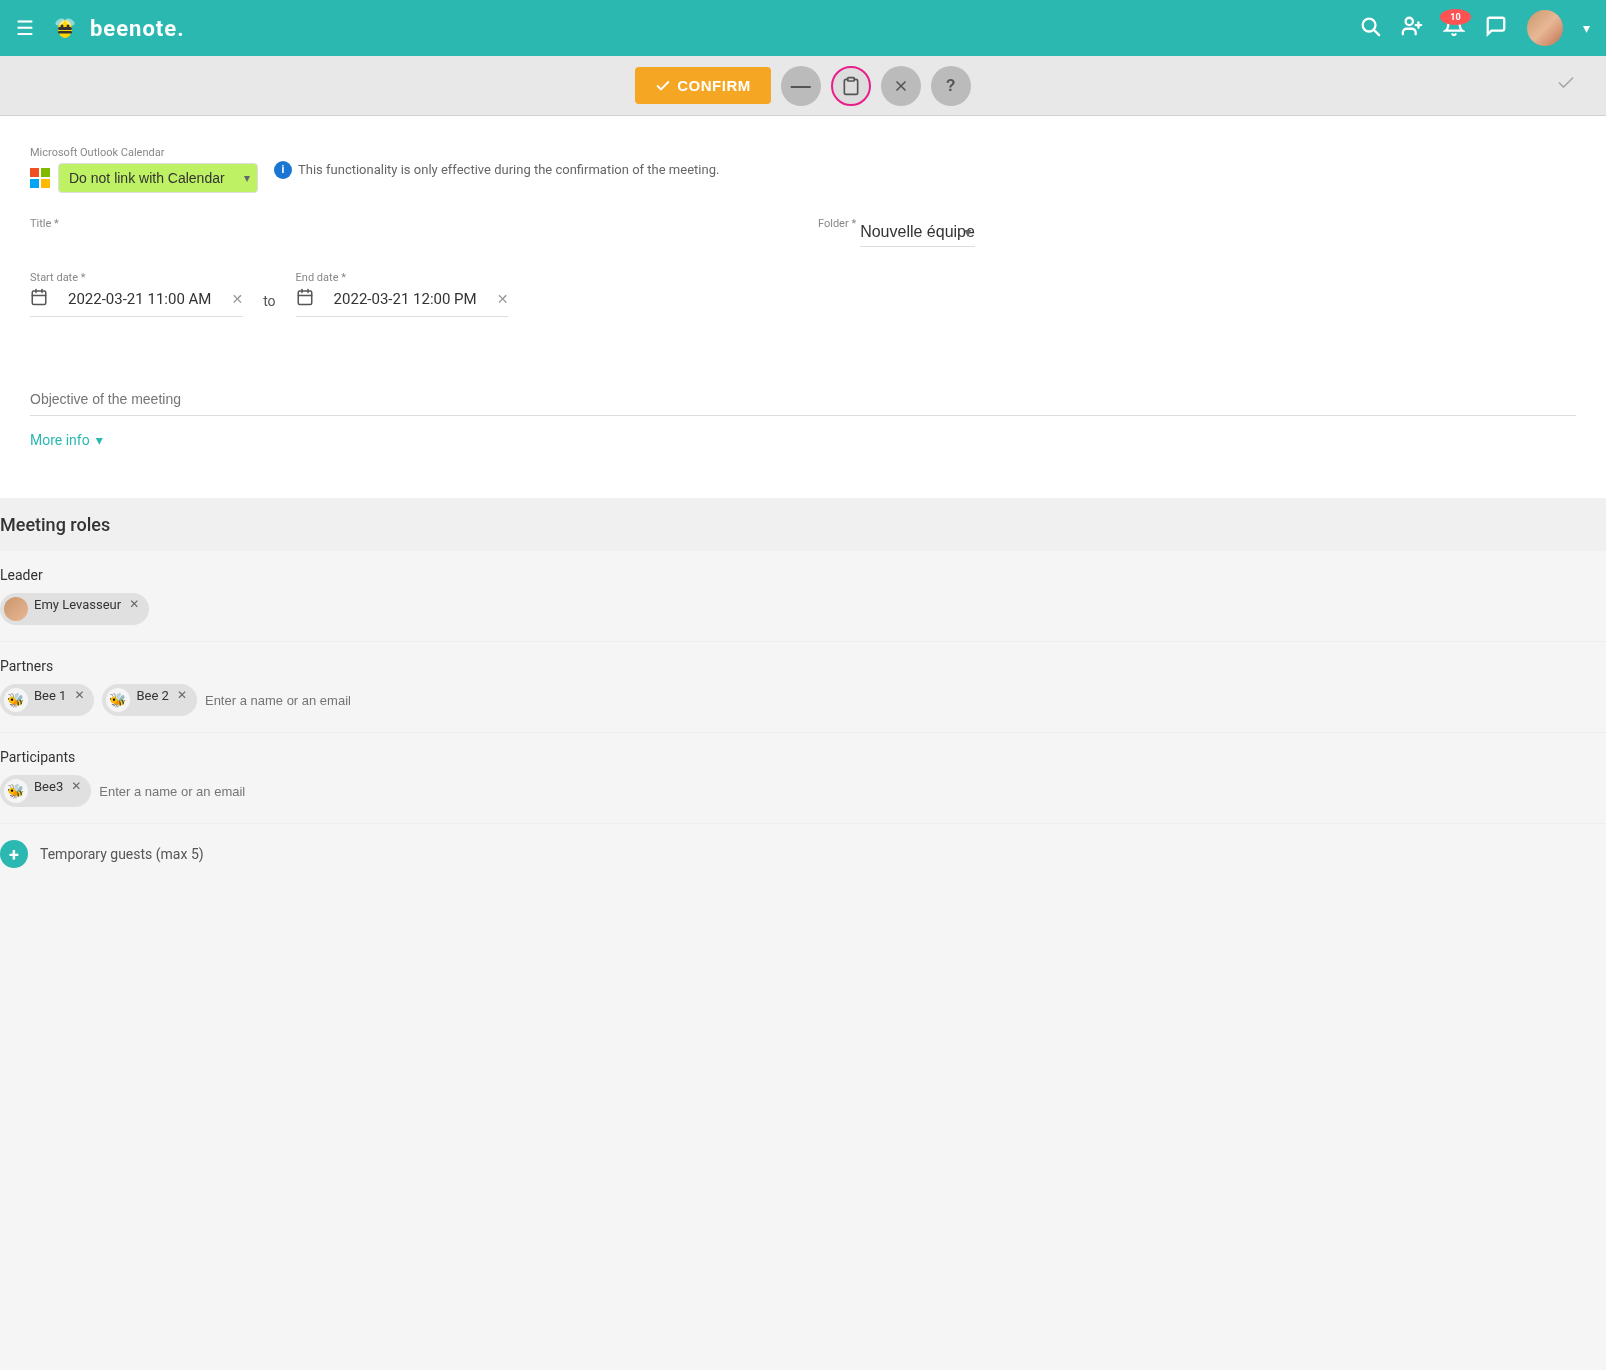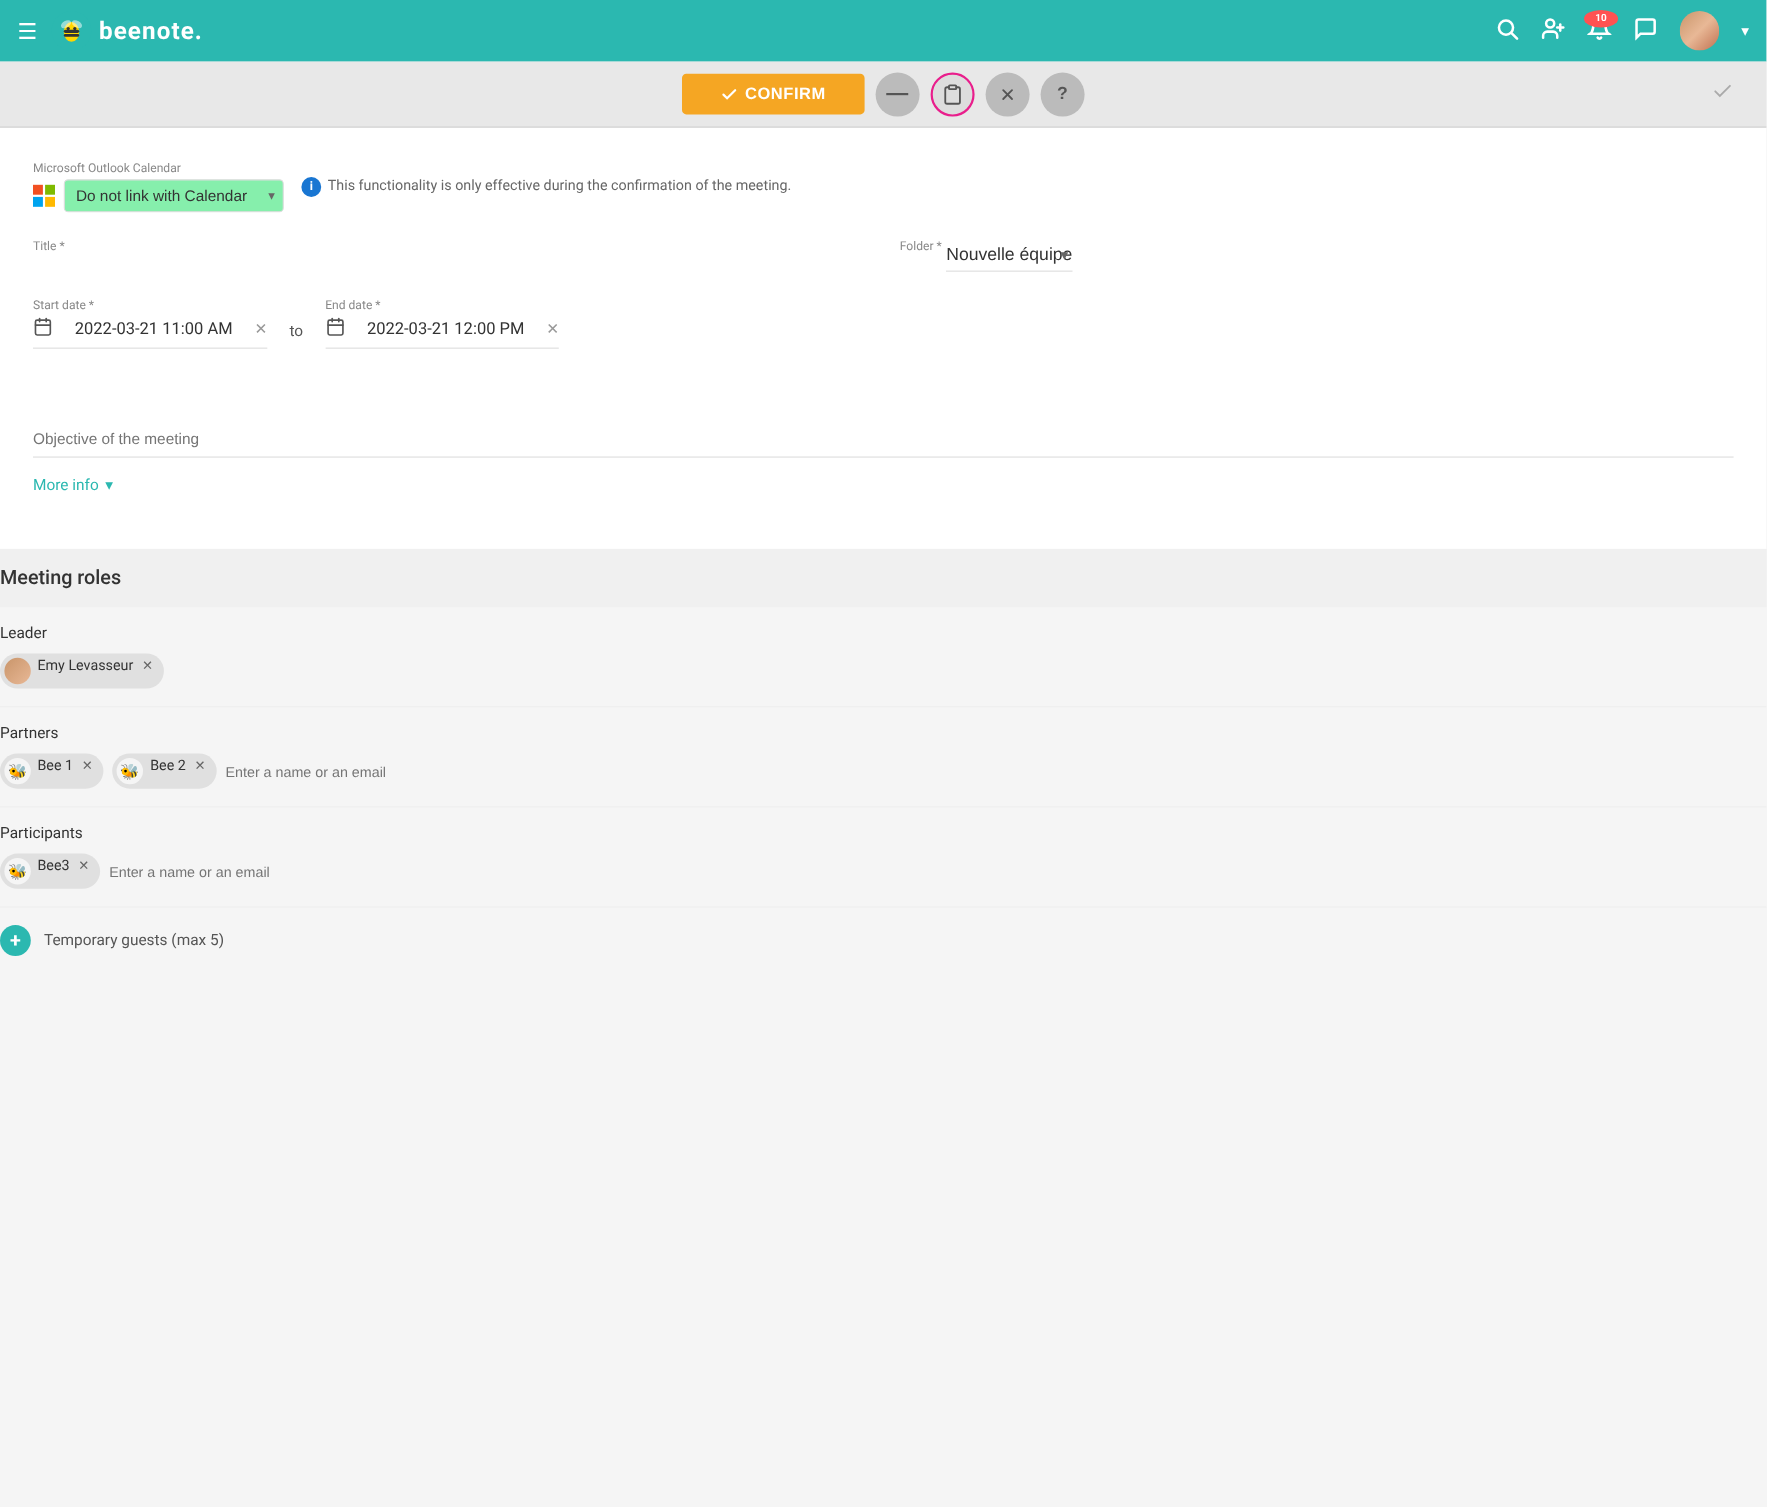--- a/index.html
+++ b/index.html
@@ -40,21 +40,21 @@
       gap: 10px;
       justify-content: center;
       border-bottom: 1px solid #d0d0d0;
       position: relative;
     }
     .confirm-btn {
       background: #f5a623;
       color: white;
       border: none;
       border-radius: 4px;
-      padding: 10px 35px;
+      padding: 10px 20px;
       font-size: 15px;
       font-weight: 600;
       cursor: pointer;
       display: flex;
       align-items: center;
       gap: 6px;
       letter-spacing: 0.5px;
     }
     .toolbar-icon-btn {
       width: 40px; height: 40px;
@@ -133,21 +133,21 @@
     .ms-logo-q { width: 9px; height: 9px; }
     .ms-logo-q.red { background: #f25022; }
     .ms-logo-q.green { background: #7fba00; }
     .ms-logo-q.blue { background: #00a4ef; }
     .ms-logo-q.yellow { background: #ffb900; }
     .calendar-select {
       border: 1px solid #ddd;
       border-radius: 4px;
       padding: 6px 16px 6px 10px;
       font-size: 14px;
-      background: #86efac;
+      background: #bef264;
       appearance: none;
       -webkit-appearance: none;
       cursor: pointer;
       color: #333;
       min-width: 200px;
     }
     .select-wrapper { position: relative; }
     .select-arrow {
       position: absolute; right: 8px; top: 50%;
       transform: translateY(-50%);

